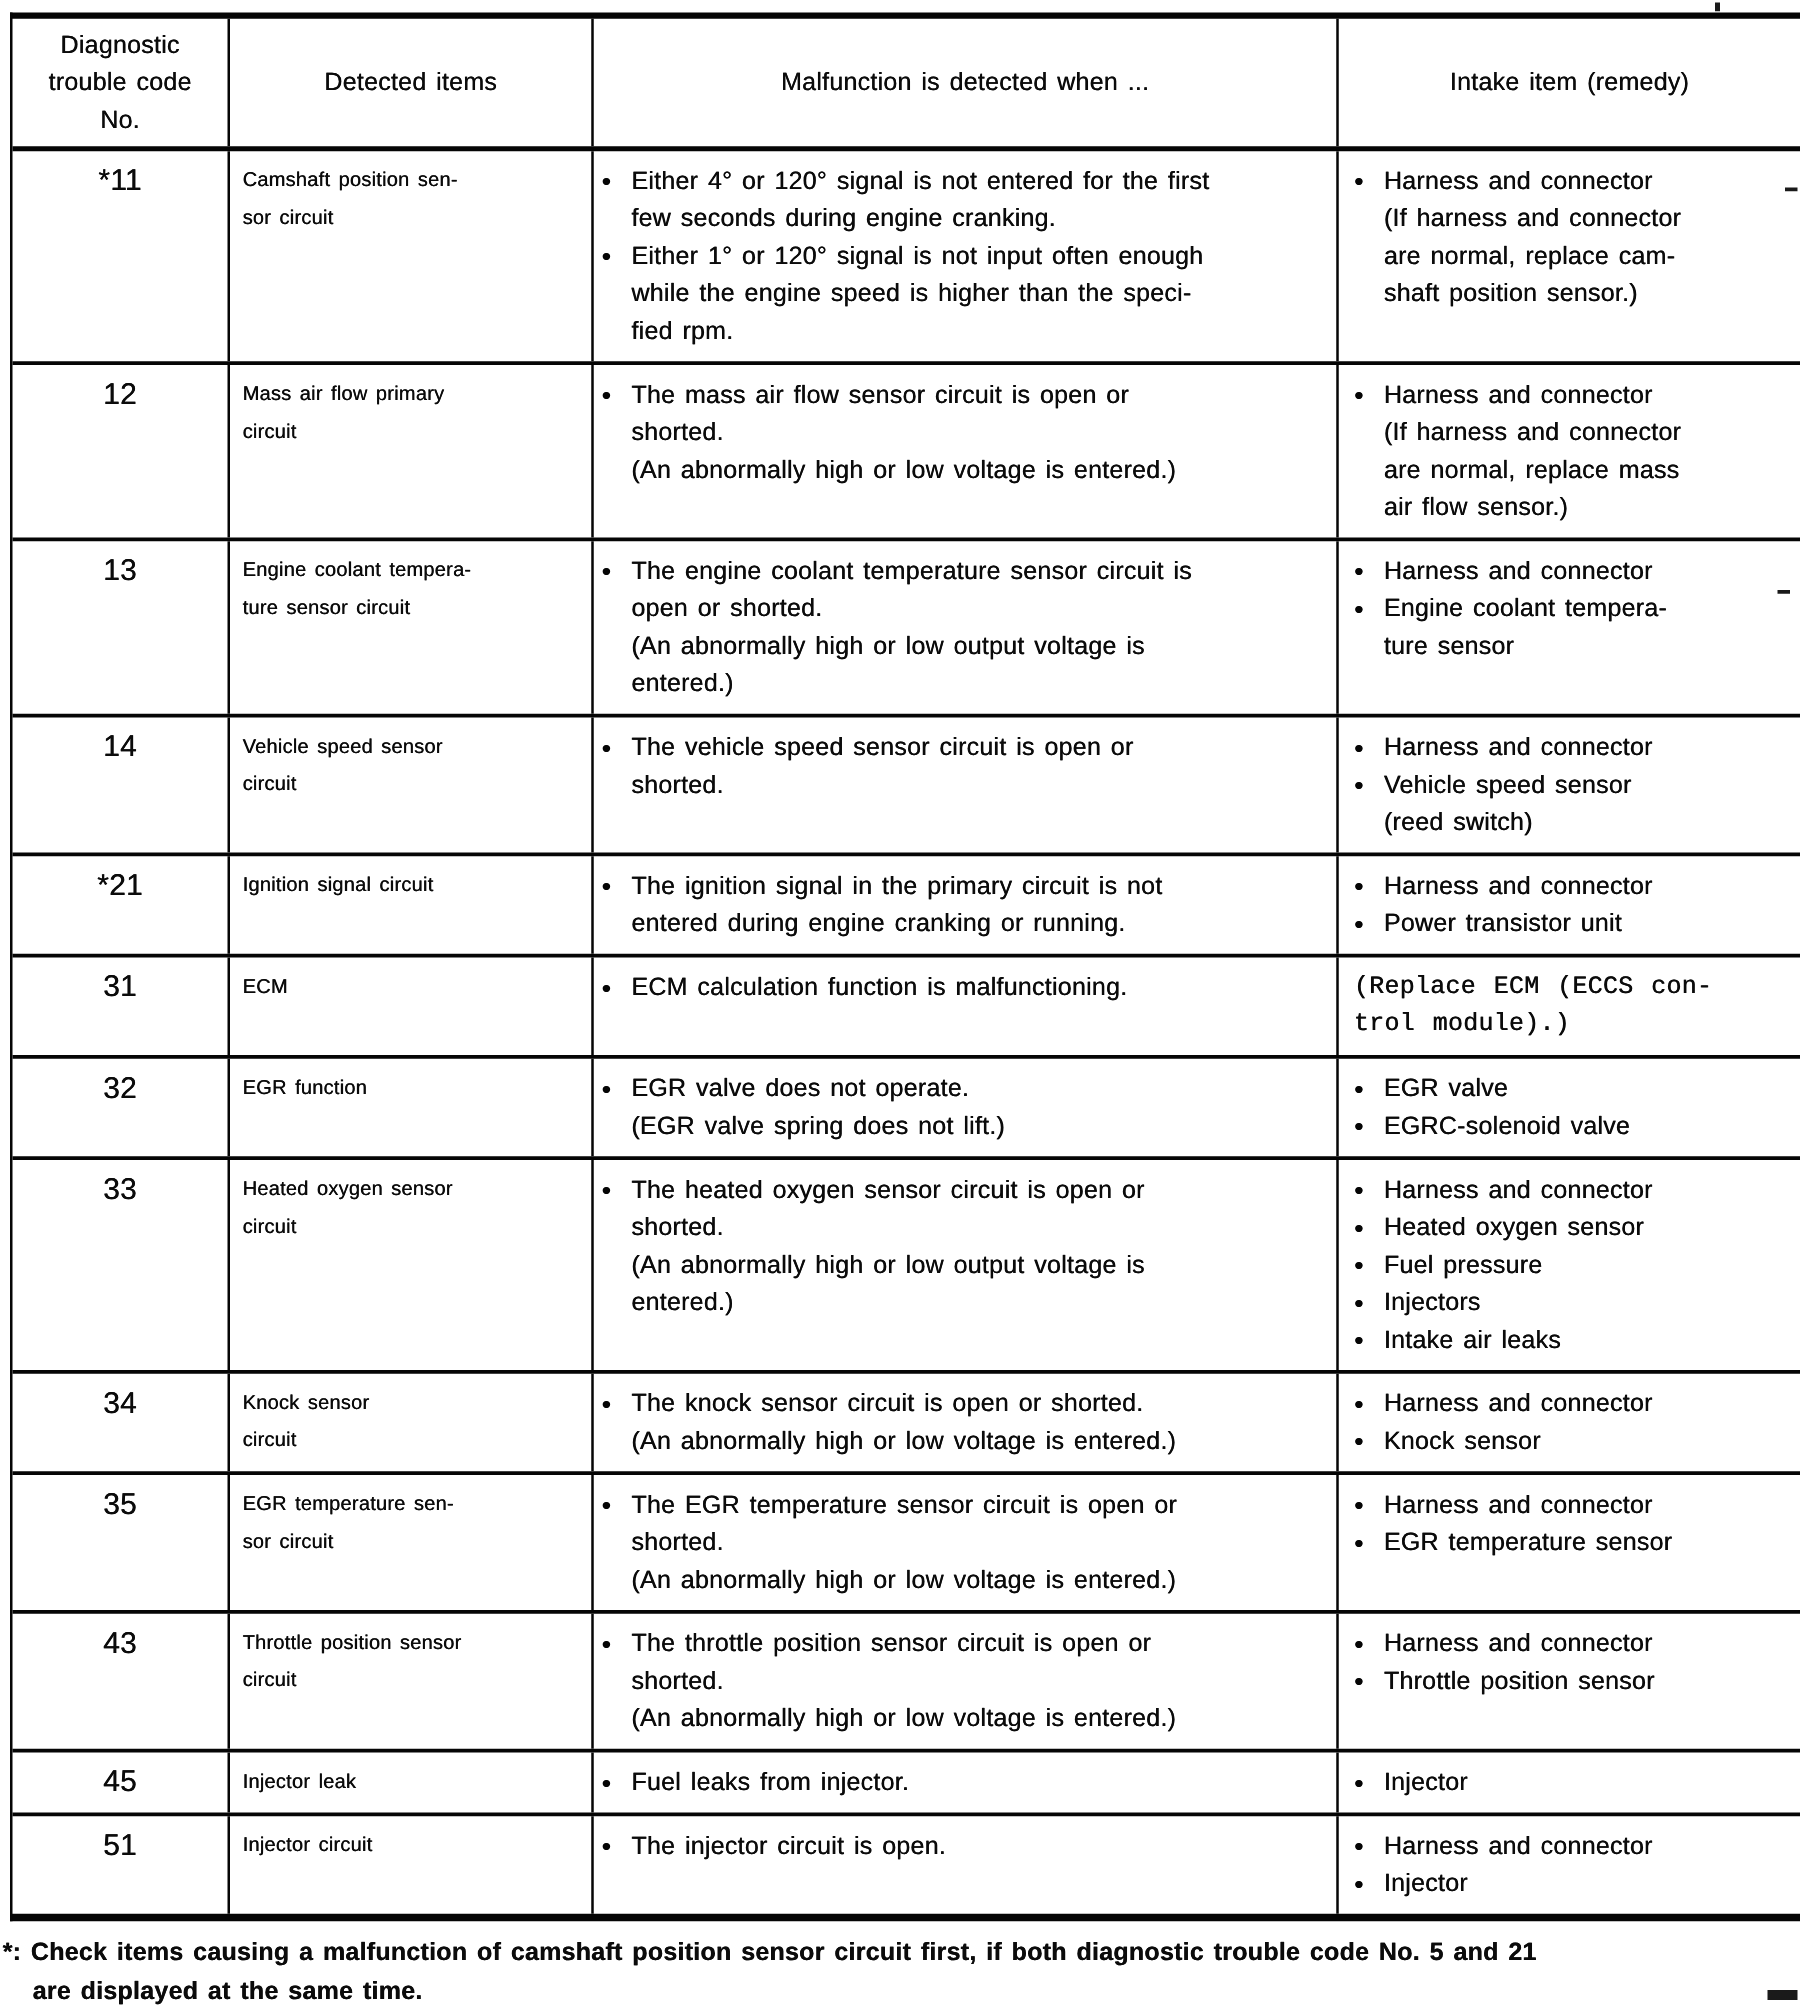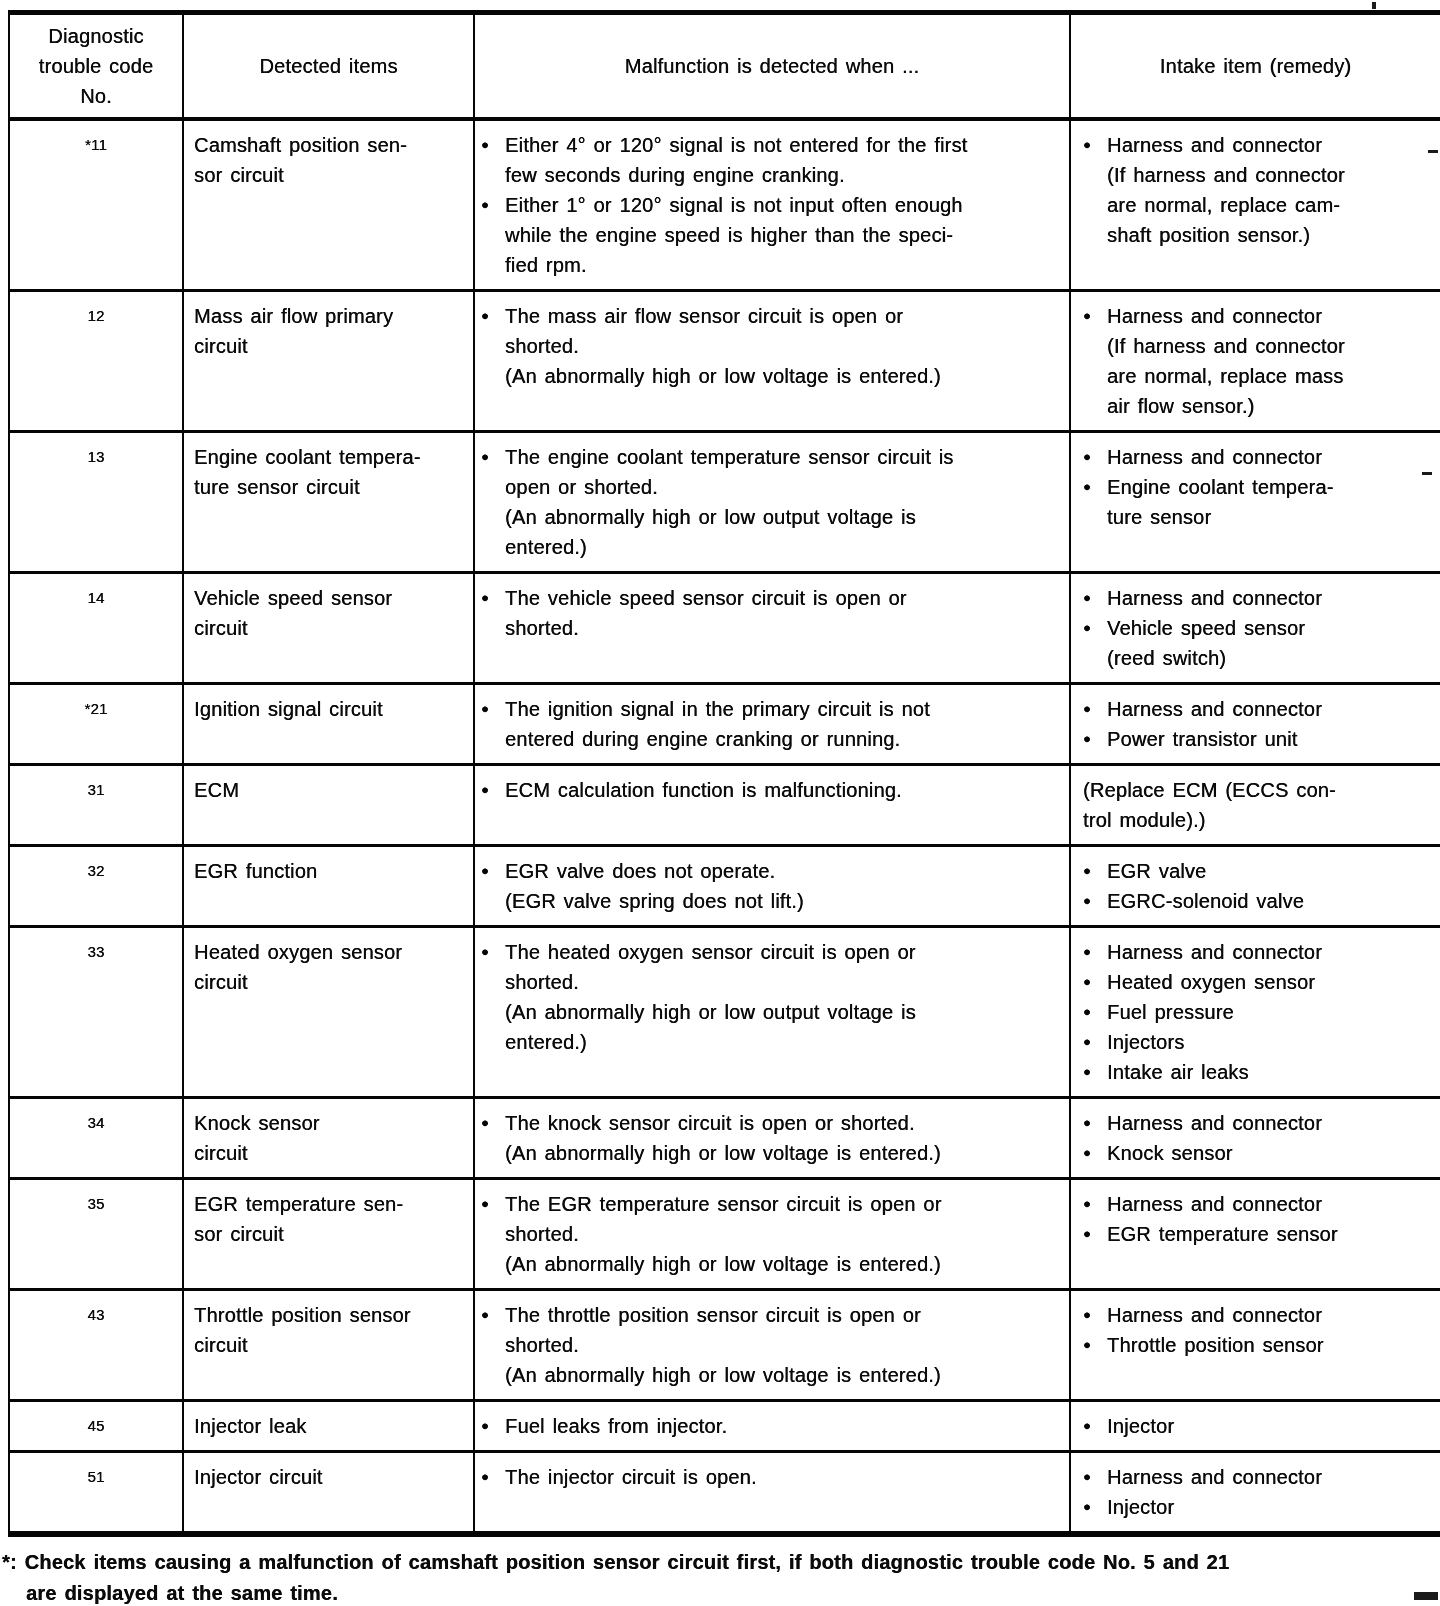--- a/index.html
+++ b/index.html
@@ -33,36 +33,36 @@
   .cell + .cell { border-left:2px solid #050505; }
   .hcell {
     min-height:102px;
     display:flex; align-items:center; justify-content:center;
     text-align:center;
     font-size:20px; line-height:30px;
     white-space:pre-line;
     padding:6px 4px;
   }
   .cell-code {
-    font-size:15px; line-height:30px;
+    font-size:24px; line-height:30px;
     text-align:center;
     padding:9px 4px;
   }
-  .cell-detected { padding:9px 8px 9px 10px; font-size:20px; line-height:30px; }
+  .cell-detected { padding:9px 8px 9px 10px; font-size:16px; line-height:30px; }
   .cell-malf    { padding:9px 8px 9px 6px;  font-size:20px; line-height:30px; }
   .cell-check   { padding:9px 6px 9px 12px; font-size:20px; line-height:30px; }
   .t { white-space:pre-line; }
   .item { display:flex; align-items:flex-start; }
   .item .b {
     flex:0 0 24px; width:24px;
     font-size:13px; line-height:30px;
     color:#050505;
   }
   .item .t { flex:1 1 auto; }
-  .item.nobullet .t { flex:1 1 auto; }
+  .item.nobullet .t { flex:1 1 auto;font-family:Liberation Mono, monospace; }
   .footnote {
     margin:10px 0 0 2px;
     font-size:20px; line-height:31px;
     font-weight:bold;
     word-spacing:2px;
   }
   .footnote .l2 { padding-left:24px; }
   .speck { position:absolute; background:#1a1a1a; }
   .speck.s1 { left:1372px; top:2px;    width:4px;  height:7px; }
   .speck.s2 { left:1428px; top:150px;  width:10px; height:3px; }

